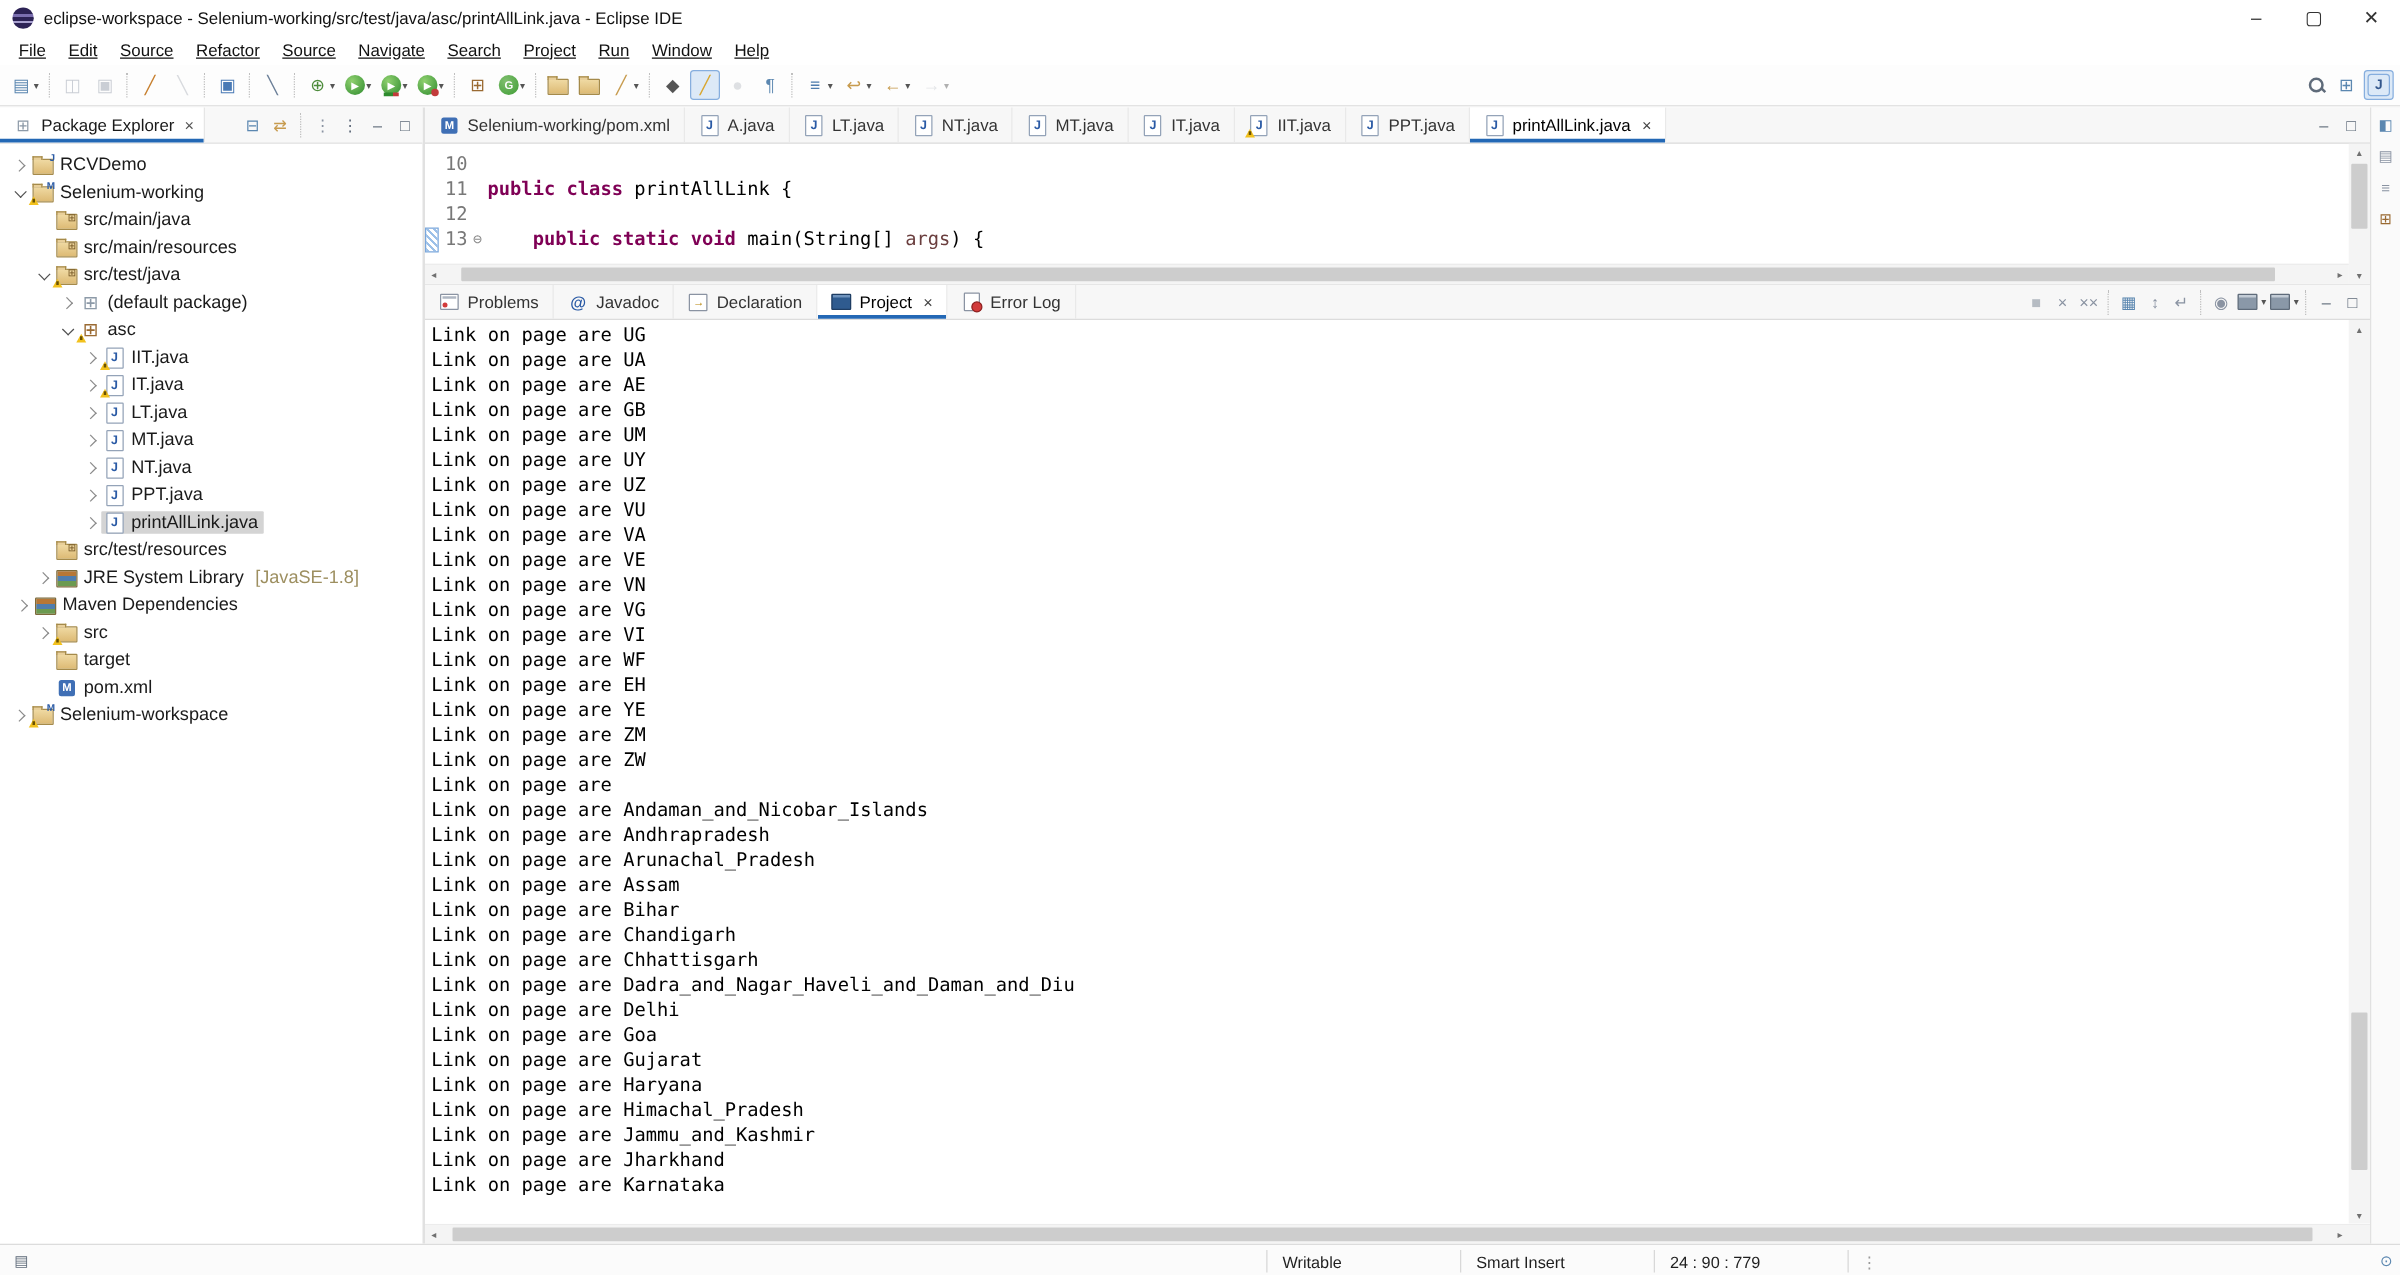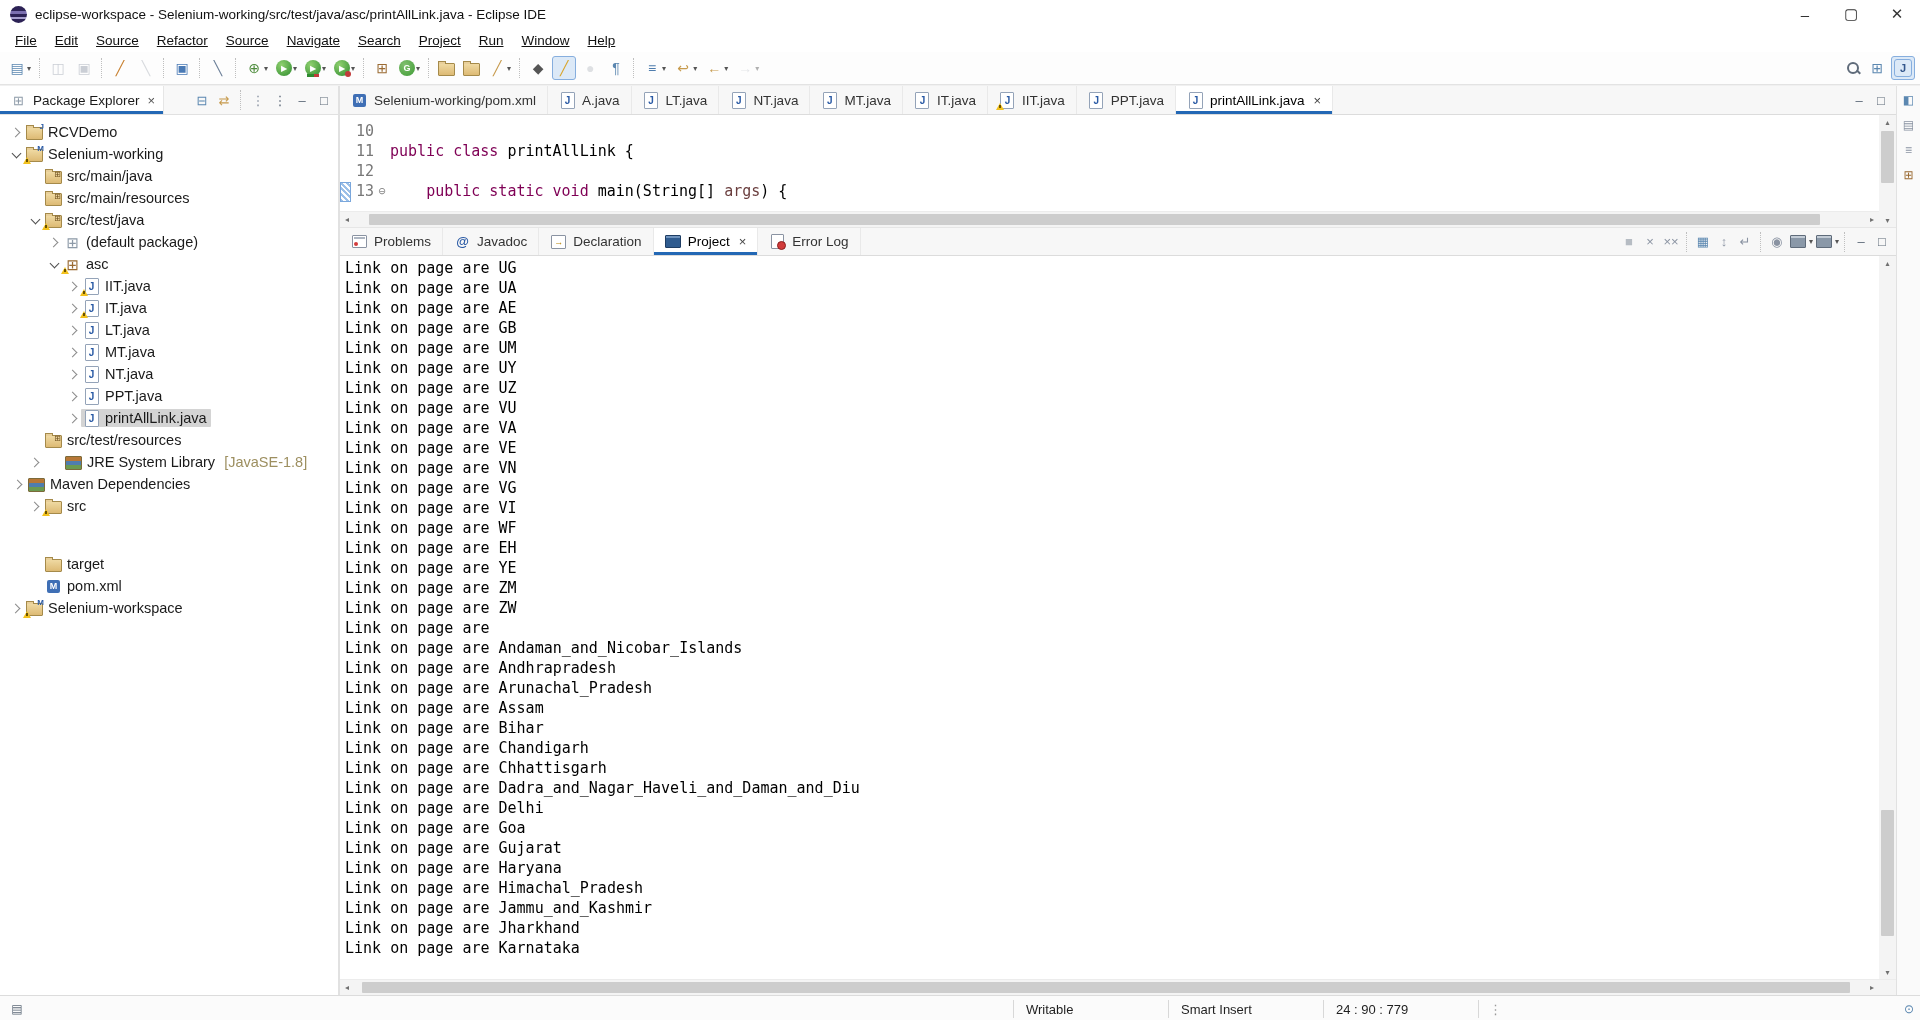--- a/index.html
+++ b/index.html
@@ -105,21 +105,21 @@
   
   .ed-body{height:112px;display:flex;border-bottom:1px solid #e6e6e6;}
   .code-wrap{flex:1;display:flex;flex-direction:column;min-width:0;}
   .code-area{flex:1;padding-top:6px;font-family:"DejaVu Sans Mono",monospace;font-size:15px;}
   .cl{height:20px;display:flex;align-items:center;position:relative;}
   .hatch{position:absolute;left:0;top:1px;width:9px;height:18px;border:1px solid #7aa7dc;
          background:repeating-linear-gradient(45deg,#9cc0e8 0 2px,#fff 2px 4px);}
   .ln{width:34px;text-align:right;color:#787878;flex:none;}
   .fold{width:16px;text-align:center;color:#8a8a8a;font-size:12px;flex:none;}
   .ct{white-space:pre;}
-  .kw{color:#7f0055;font-weight:normal;}
+  .kw{color:#7f0055;font-weight:bold;}
   .pl{color:#000;}
   .pr{color:#6a3e3e;}
 
   
   .vscroll{width:17px;background:#f4f4f4;display:flex;flex-direction:column;align-items:center;flex:none;}
   .varr{height:14px;font-size:8px;color:#707070;display:flex;align-items:center;}
   .vtrack{flex:1;width:100%;position:relative;}
   .vthumb{position:absolute;left:2px;right:2px;background:#cdcdcd;border-radius:1px;}
   .hscroll{height:15px;background:#f4f4f4;display:flex;align-items:center;border-top:1px solid #ececec;}
   .harr{width:14px;text-align:center;font-size:8px;color:#707070;}
@@ -470,21 +470,21 @@
         </div>
         <div class="trow" style="padding-left: 27px;">
           <span class="chev "></span>
           <span class="tlabel">
             <span class="icw">
               <span class="ic-folder src"></span>
             </span>
             <span>src/test/resources</span>
           </span>
         </div>
-        <div class="trow" style="padding-left: 27px; gap: 20px;">
+        <div class="trow" style="padding-left: 27px;">
           <span class="chev col">
             <i></i>
           </span>
           <span class="tlabel">
             <span class="icw">
               <span class="ic-lib"></span>
             </span>
             <span>JRE System Library</span>
             <span class="suffix">&nbsp;[JavaSE-1.8]</span>
           </span>
@@ -505,21 +505,21 @@
             <i></i>
           </span>
           <span class="tlabel">
             <span class="icw">
               <span class="ic-folder"></span>
               <span class="wbadge"></span>
             </span>
             <span>src</span>
           </span>
         </div>
-        <div class="trow" style="padding-left: 27px; margin-top: 36px;">
+        <div class="trow" style="padding-left: 27px;">
           <span class="chev "></span>
           <span class="tlabel">
             <span class="icw">
               <span class="ic-folder"></span>
             </span>
             <span>target</span>
           </span>
         </div>
         <div class="trow" style="padding-left: 27px;">
           <span class="chev "></span>

